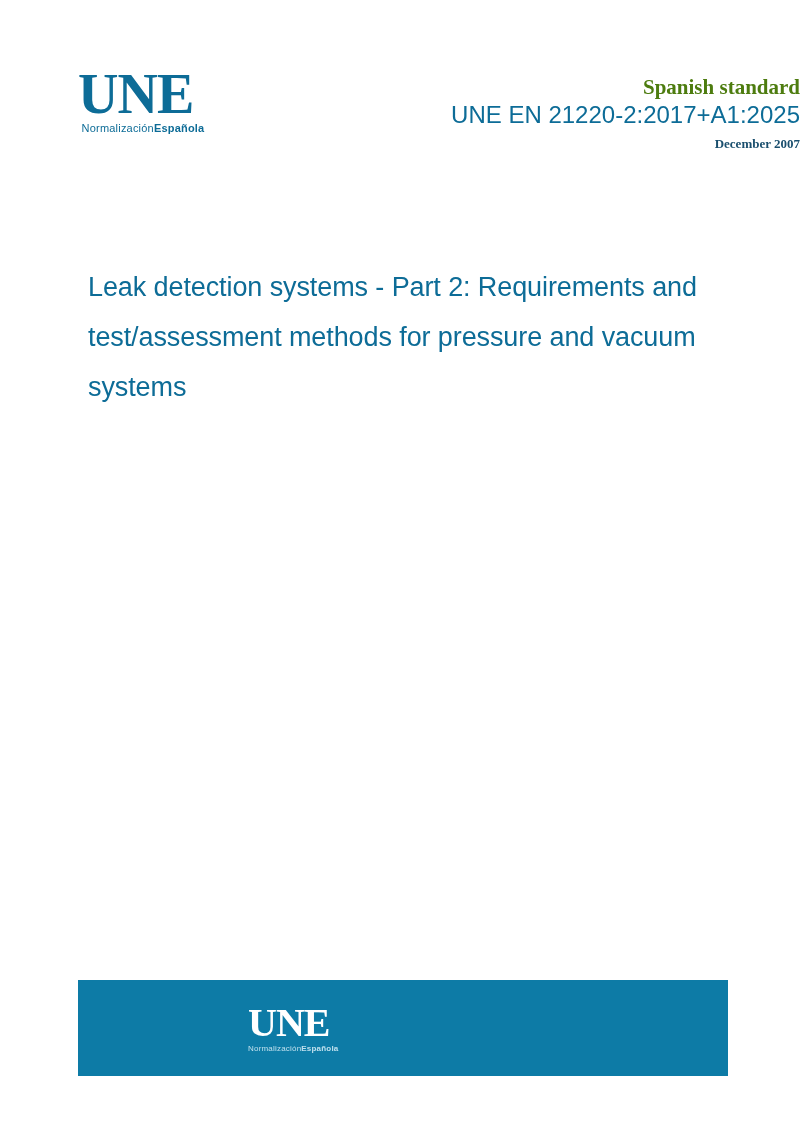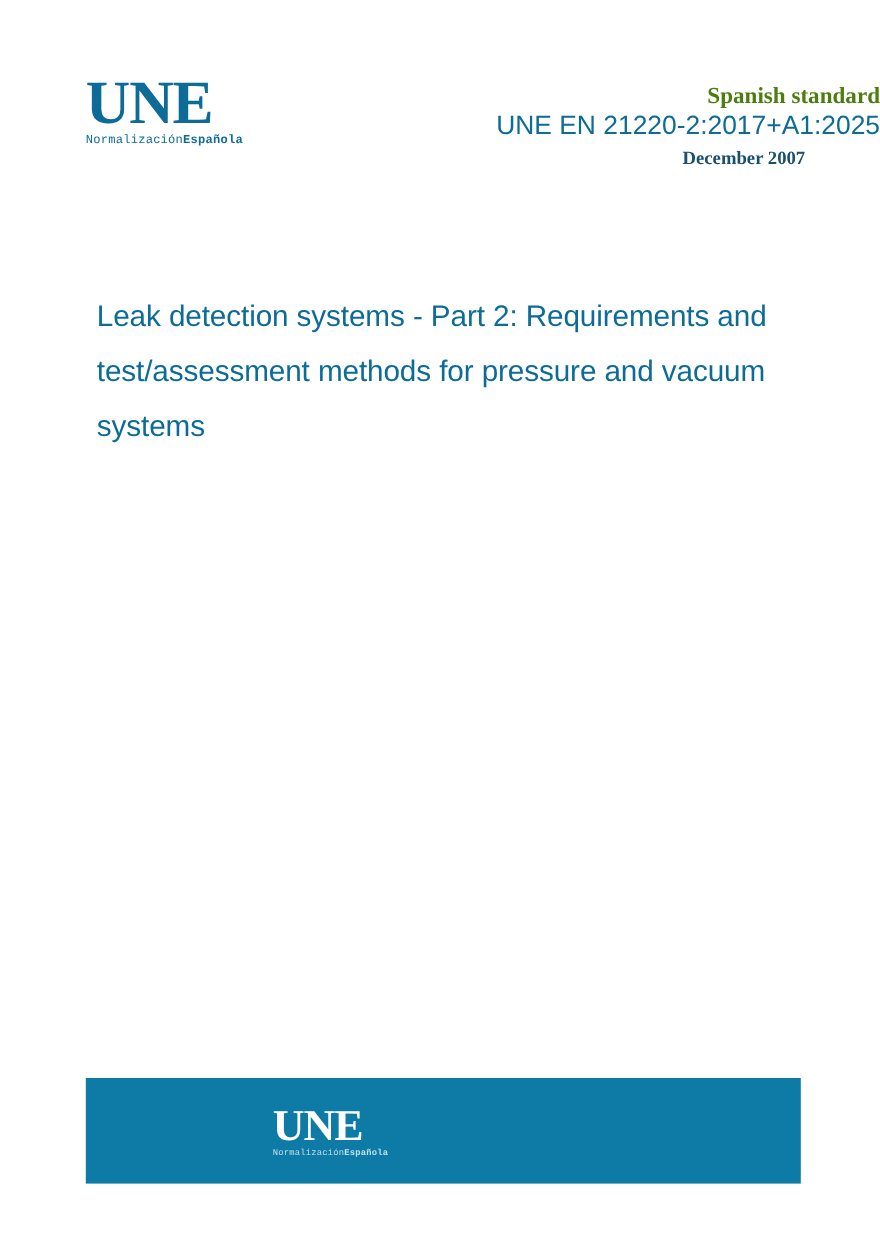--- a/index.html
+++ b/index.html
@@ -32,21 +32,21 @@
     font-family: "Liberation Serif", serif;
     font-weight: bold;
     font-size: 56px;
     line-height: 52px;
     letter-spacing: -1px;
     color: #0d6c97;
     margin: 0;
     white-space: nowrap;
   }
   .logo-sub {
-    font-family: Liberation Mono, monospace;
+    font-family: Liberation Sans, sans-serif;
     font-size: 11px;
     color: #0d6c97;
     margin-top: 2px;
     letter-spacing: 0.2px;
     white-space: nowrap;
     text-align: center;
   }
   .logo-sub b {
     font-weight: bold;
   }
@@ -71,25 +71,24 @@
   .hdr-code {
     font-family: "Liberation Sans", sans-serif;
     font-size: 24px;
     color: #0d6c97;
     line-height: 30px;
     white-space: nowrap;
   }
   .hdr-date {
     font-family: "Liberation Serif", serif;
     font-weight: bold;
-    font-size: 17px;
+    font-size: 13px;
     color: #1a4f6e;
     line-height: 20px;
     margin-top: 4px;
-    padding-right: 68px;
     white-space: nowrap;
   }
 
   
   .doc-title {
     position: absolute;
     left: 88px;
     top: 262px;
     width: 660px;
     font-family: Liberation Sans, sans-serif;

